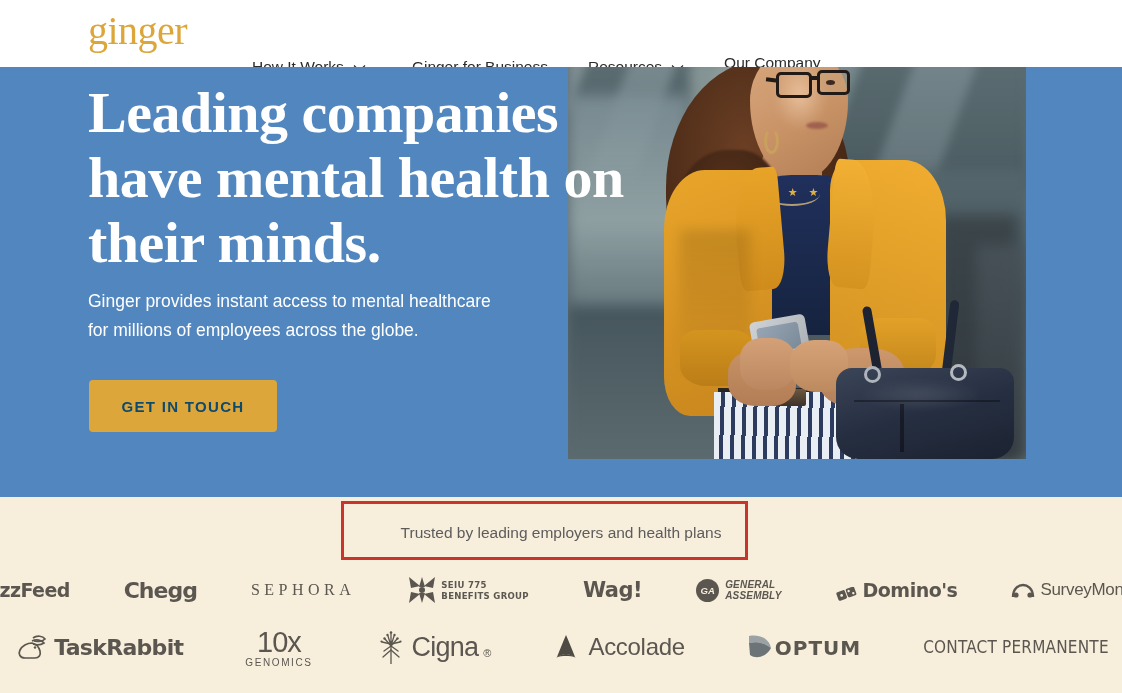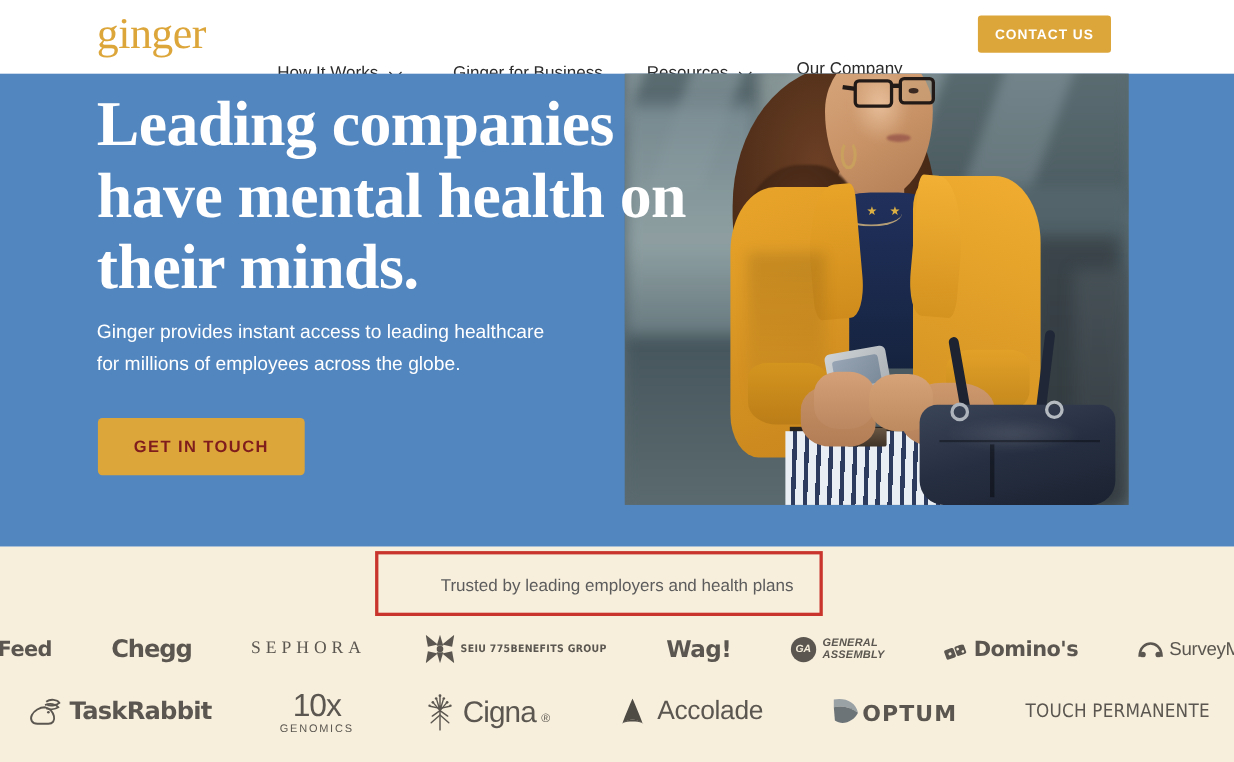--- a/index.html
+++ b/index.html
@@ -74,21 +74,21 @@
   .hero-sub {
     position: absolute; left: 88px; top: 220px;
     width: 470px;
     font-size: 17.5px; line-height: 29px;
     color: #ffffff; font-weight: 400;
     z-index: 3;
   }
   .hero-cta {
     position: absolute; left: 89px; top: 313px;
     width: 188px; height: 52px;
-    background: #DDA63B; color: #7f1d1d;
+    background: #DDA63B; color: #0c4a6e;
     border: none; border-radius: 4px;
     font-family: "Liberation Sans", sans-serif;
     font-size: 15px; font-weight: bold;
     letter-spacing: 1.3px; cursor: pointer;
     display: flex; align-items: center; justify-content: center;
   }
 
   
   .hero-photo {
     position: absolute; left: 568px; top: -67px;
@@ -273,21 +273,21 @@
     color: #5b5750; white-space: nowrap;
   }
   .row1 .logo { margin: 0 27px; }
   .row2 .logo { margin: 0 31px; }
 
   .lg-buzzfeed { font-size: 19px; font-weight: bold; letter-spacing: -0.6px; font-family: "DejaVu Sans", sans-serif; }
   .lg-chegg { font-size: 22px; font-weight: bold; letter-spacing: -1px; font-family: "DejaVu Sans", sans-serif; }
   .lg-sephora { font-size: 16px; letter-spacing: 4.5px; font-family: "Liberation Serif", serif; }
   .lg-seiu { display: flex; align-items: center; gap: 6px; }
   .seiu-mark { width: 26px; height: 26px; position: relative; flex: none; }
-  .lg-seiu .txt { display: flex; line-height: 11px;
+  .lg-seiu .txt { display: flex; flex-direction: column; line-height: 11px;
     font-size: 9.5px; font-weight: bold; letter-spacing: .3px; font-family: "DejaVu Sans Condensed","Liberation Sans",sans-serif; }
   .lg-wag { font-size: 21px; font-weight: bold; letter-spacing: -0.5px; font-family: "DejaVu Sans", sans-serif; }
   .lg-ga { display: flex; align-items: center; gap: 6px; font-style: italic; }
   .ga-mark { width: 23px; height: 23px; border-radius: 50%; background: #5b5750;
     color: #F7EEDC; font-size: 9.5px; font-weight: bold; display: flex;
     align-items: center; justify-content: center; flex: none; }
   .lg-ga .txt { display: flex; flex-direction: column; line-height: 11px;
     font-size: 10px; font-weight: bold; letter-spacing: .2px; }
   .lg-dominos { display: flex; align-items: center; gap: 5px;
     font-size: 19px; font-weight: bold; letter-spacing: -0.5px; font-family: "DejaVu Sans", sans-serif; }
@@ -347,21 +347,20 @@
         <span>Our Company</span>
         <span class="chev">
           <svg viewBox="0 0 13 8" width="13" height="8">
               <path d="M1 1.5 L6.5 6.8 L12 1.5" fill="none" stroke="#2b2b2b" stroke-width="1.2"></path>
             </svg>
         </span>
       </div>
 
     </div>
 
-    <button class="contact-btn">CONTACT US</button>
   </div>
 
   <div class="hero">
 
     <div class="hero-photo">
       <div class="ph bg-top"></div>
       <div class="ph bg-bot"></div>
 
       <div class="ph bg-glassL"></div>
       <div class="ph bg-pillar"></div>
@@ -415,21 +414,21 @@
       <div class="ph bag-ring-r"></div>
     </div>
 
     <h1 class="hero-heading">
       <span>Leading companies</span><br>
       <span>have mental health on</span><br>
       <span>their minds.</span>
     </h1>
 
     <p class="hero-sub">
-      <span>Ginger provides instant access to leading healthcare</span><br>
+      <span>Ginger provides instant access to mental healthcare</span><br>
       <span>for millions of employees across the globe.</span>
     </p>
 
     <button class="hero-cta">GET IN TOUCH</button>
   </div>
 
   <div class="band"></div>
 
   <div class="band-title">Trusted by leading employers and health plans</div>
 
@@ -568,18 +567,18 @@
       <span class="opt-mark">
         <svg viewBox="0 0 26 26" width="26" height="26">
           <path d="M2 2 C12 0 22 4 24 14 C18 9 10 7 2 9 Z" fill="#9aa2a6"></path>
           <path d="M2 9 C10 7 18 9 24 14 C20 22 10 26 3 21 Z" fill="#6d7478"></path>
         </svg>
       </span>
       <span class="txt">OPTUM</span>
     </div>
 
     <div class="logo lg-kaiser">
-      <span>TOUCH PERMANENTE</span>
+      <span>CONTACT PERMANENTE</span>
     </div>
 
   </div>
 
 </div>
 
 </body></html>

